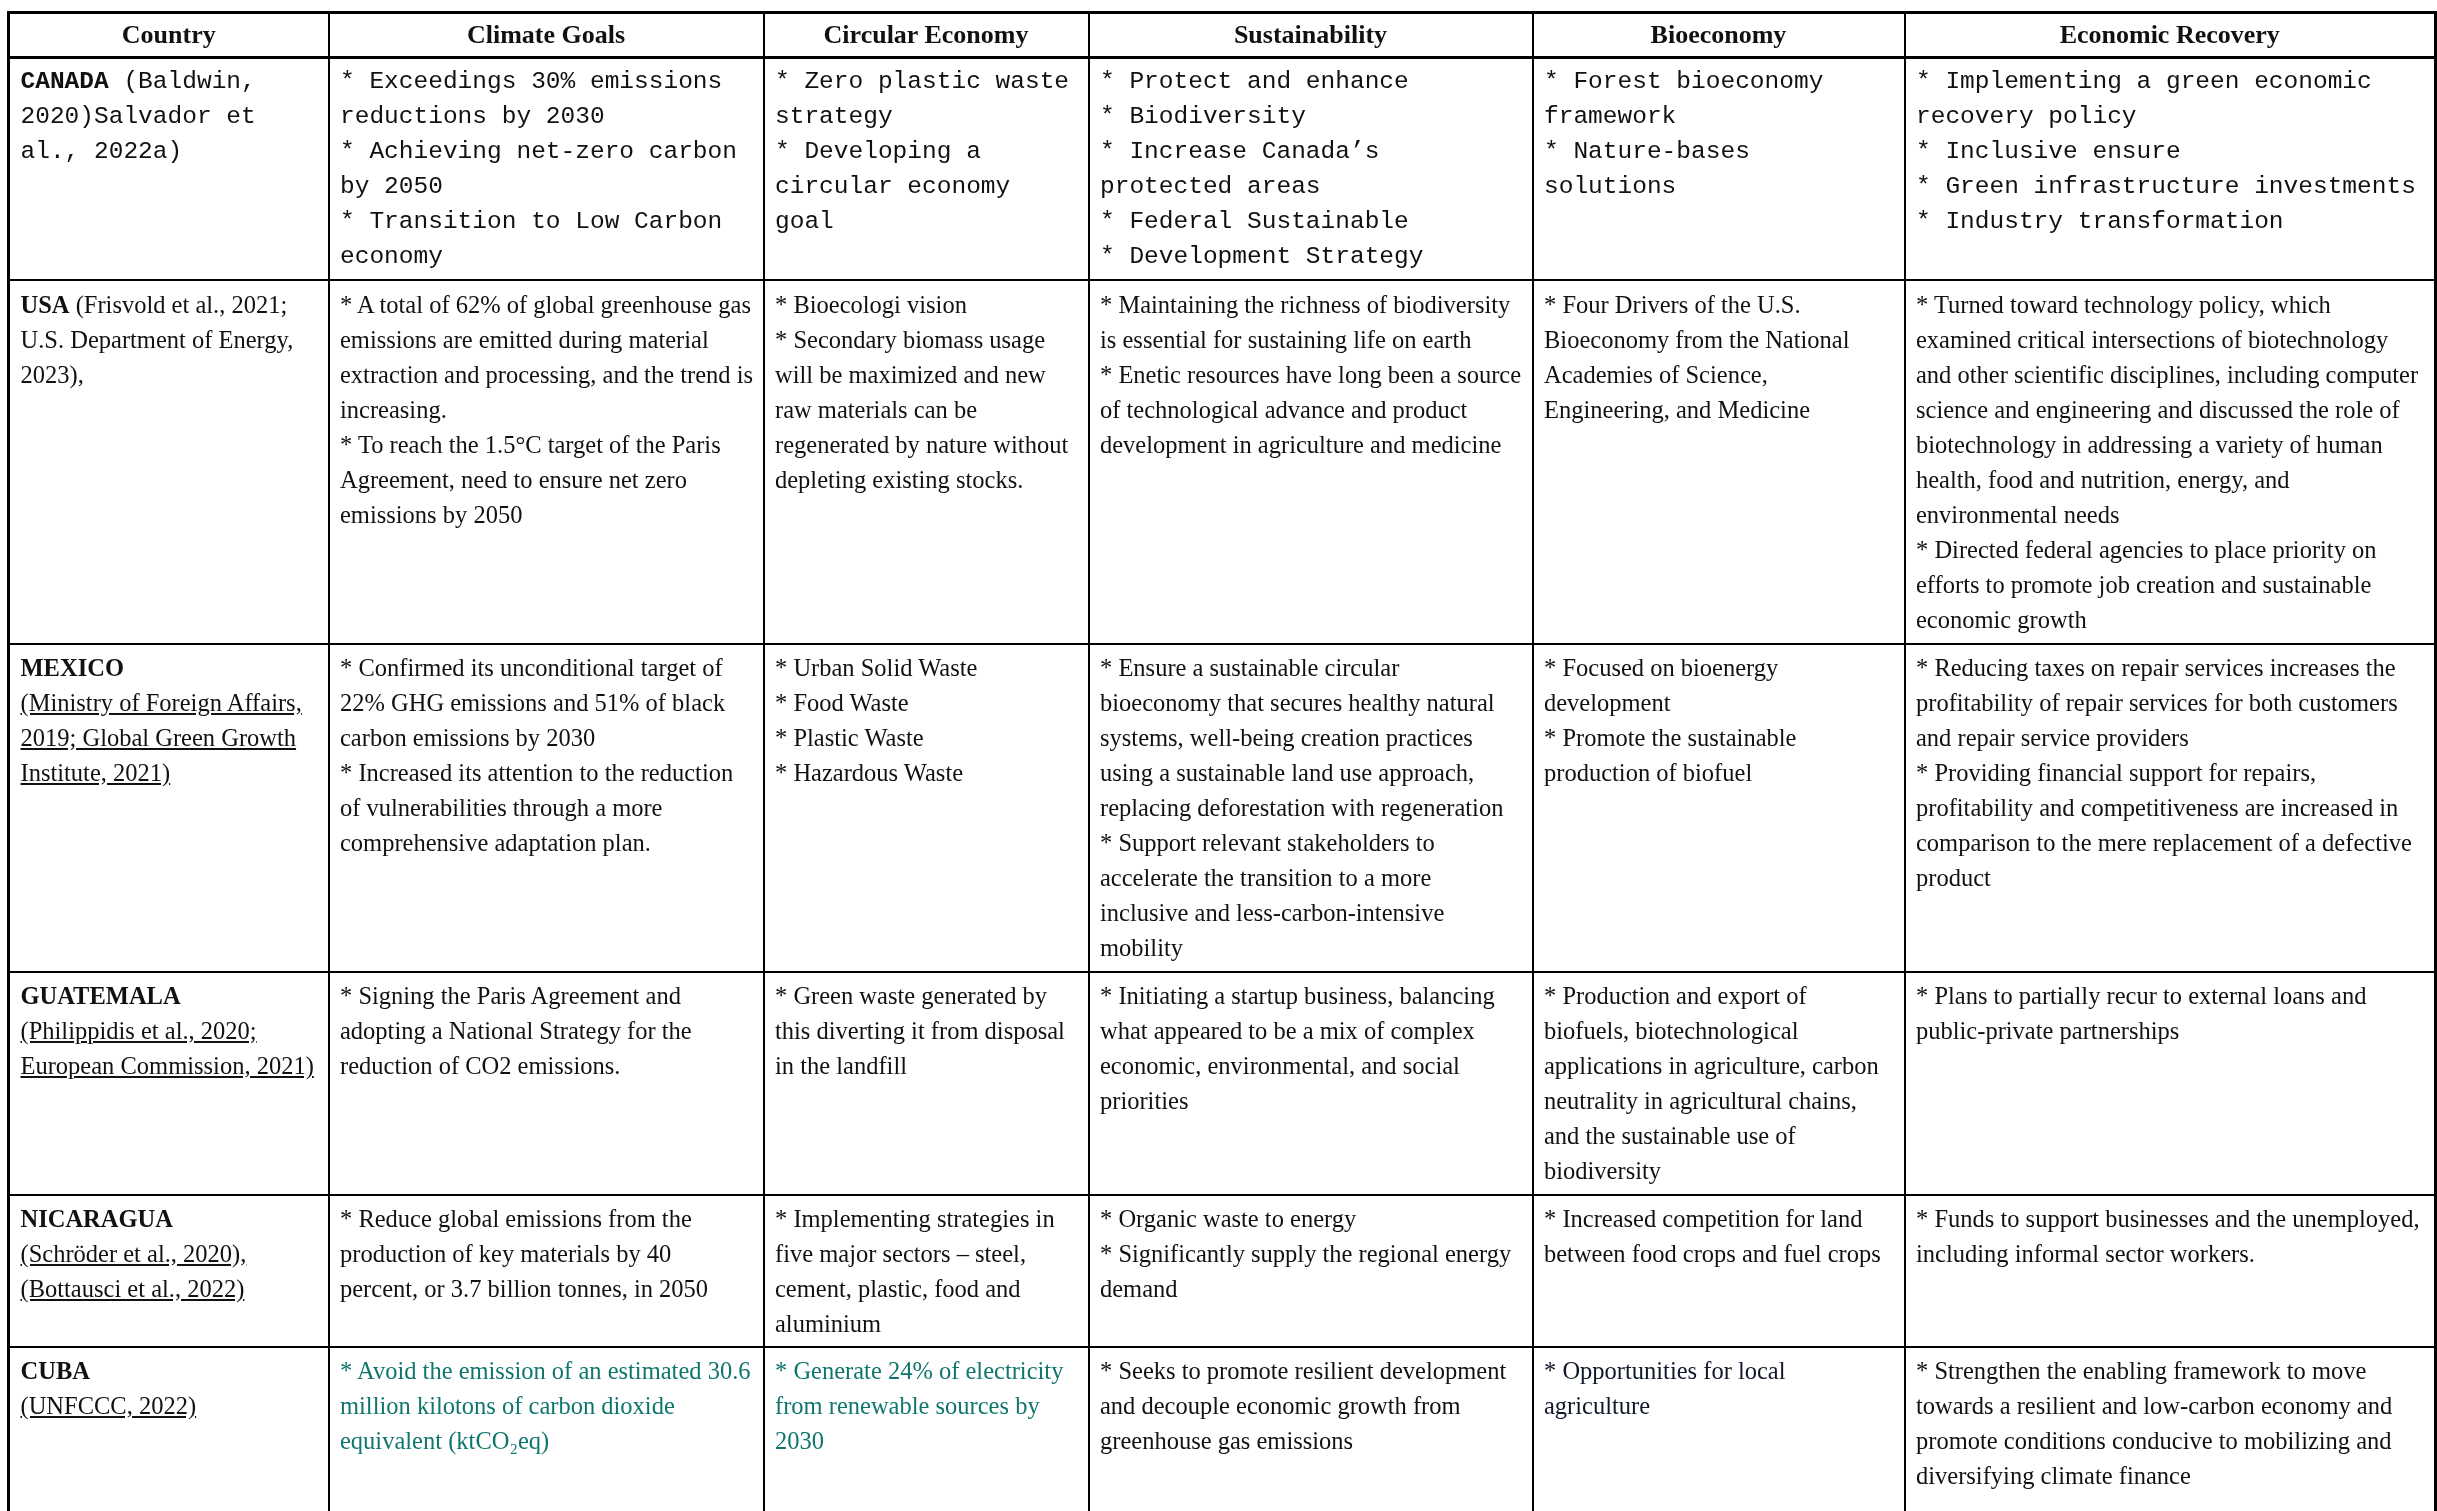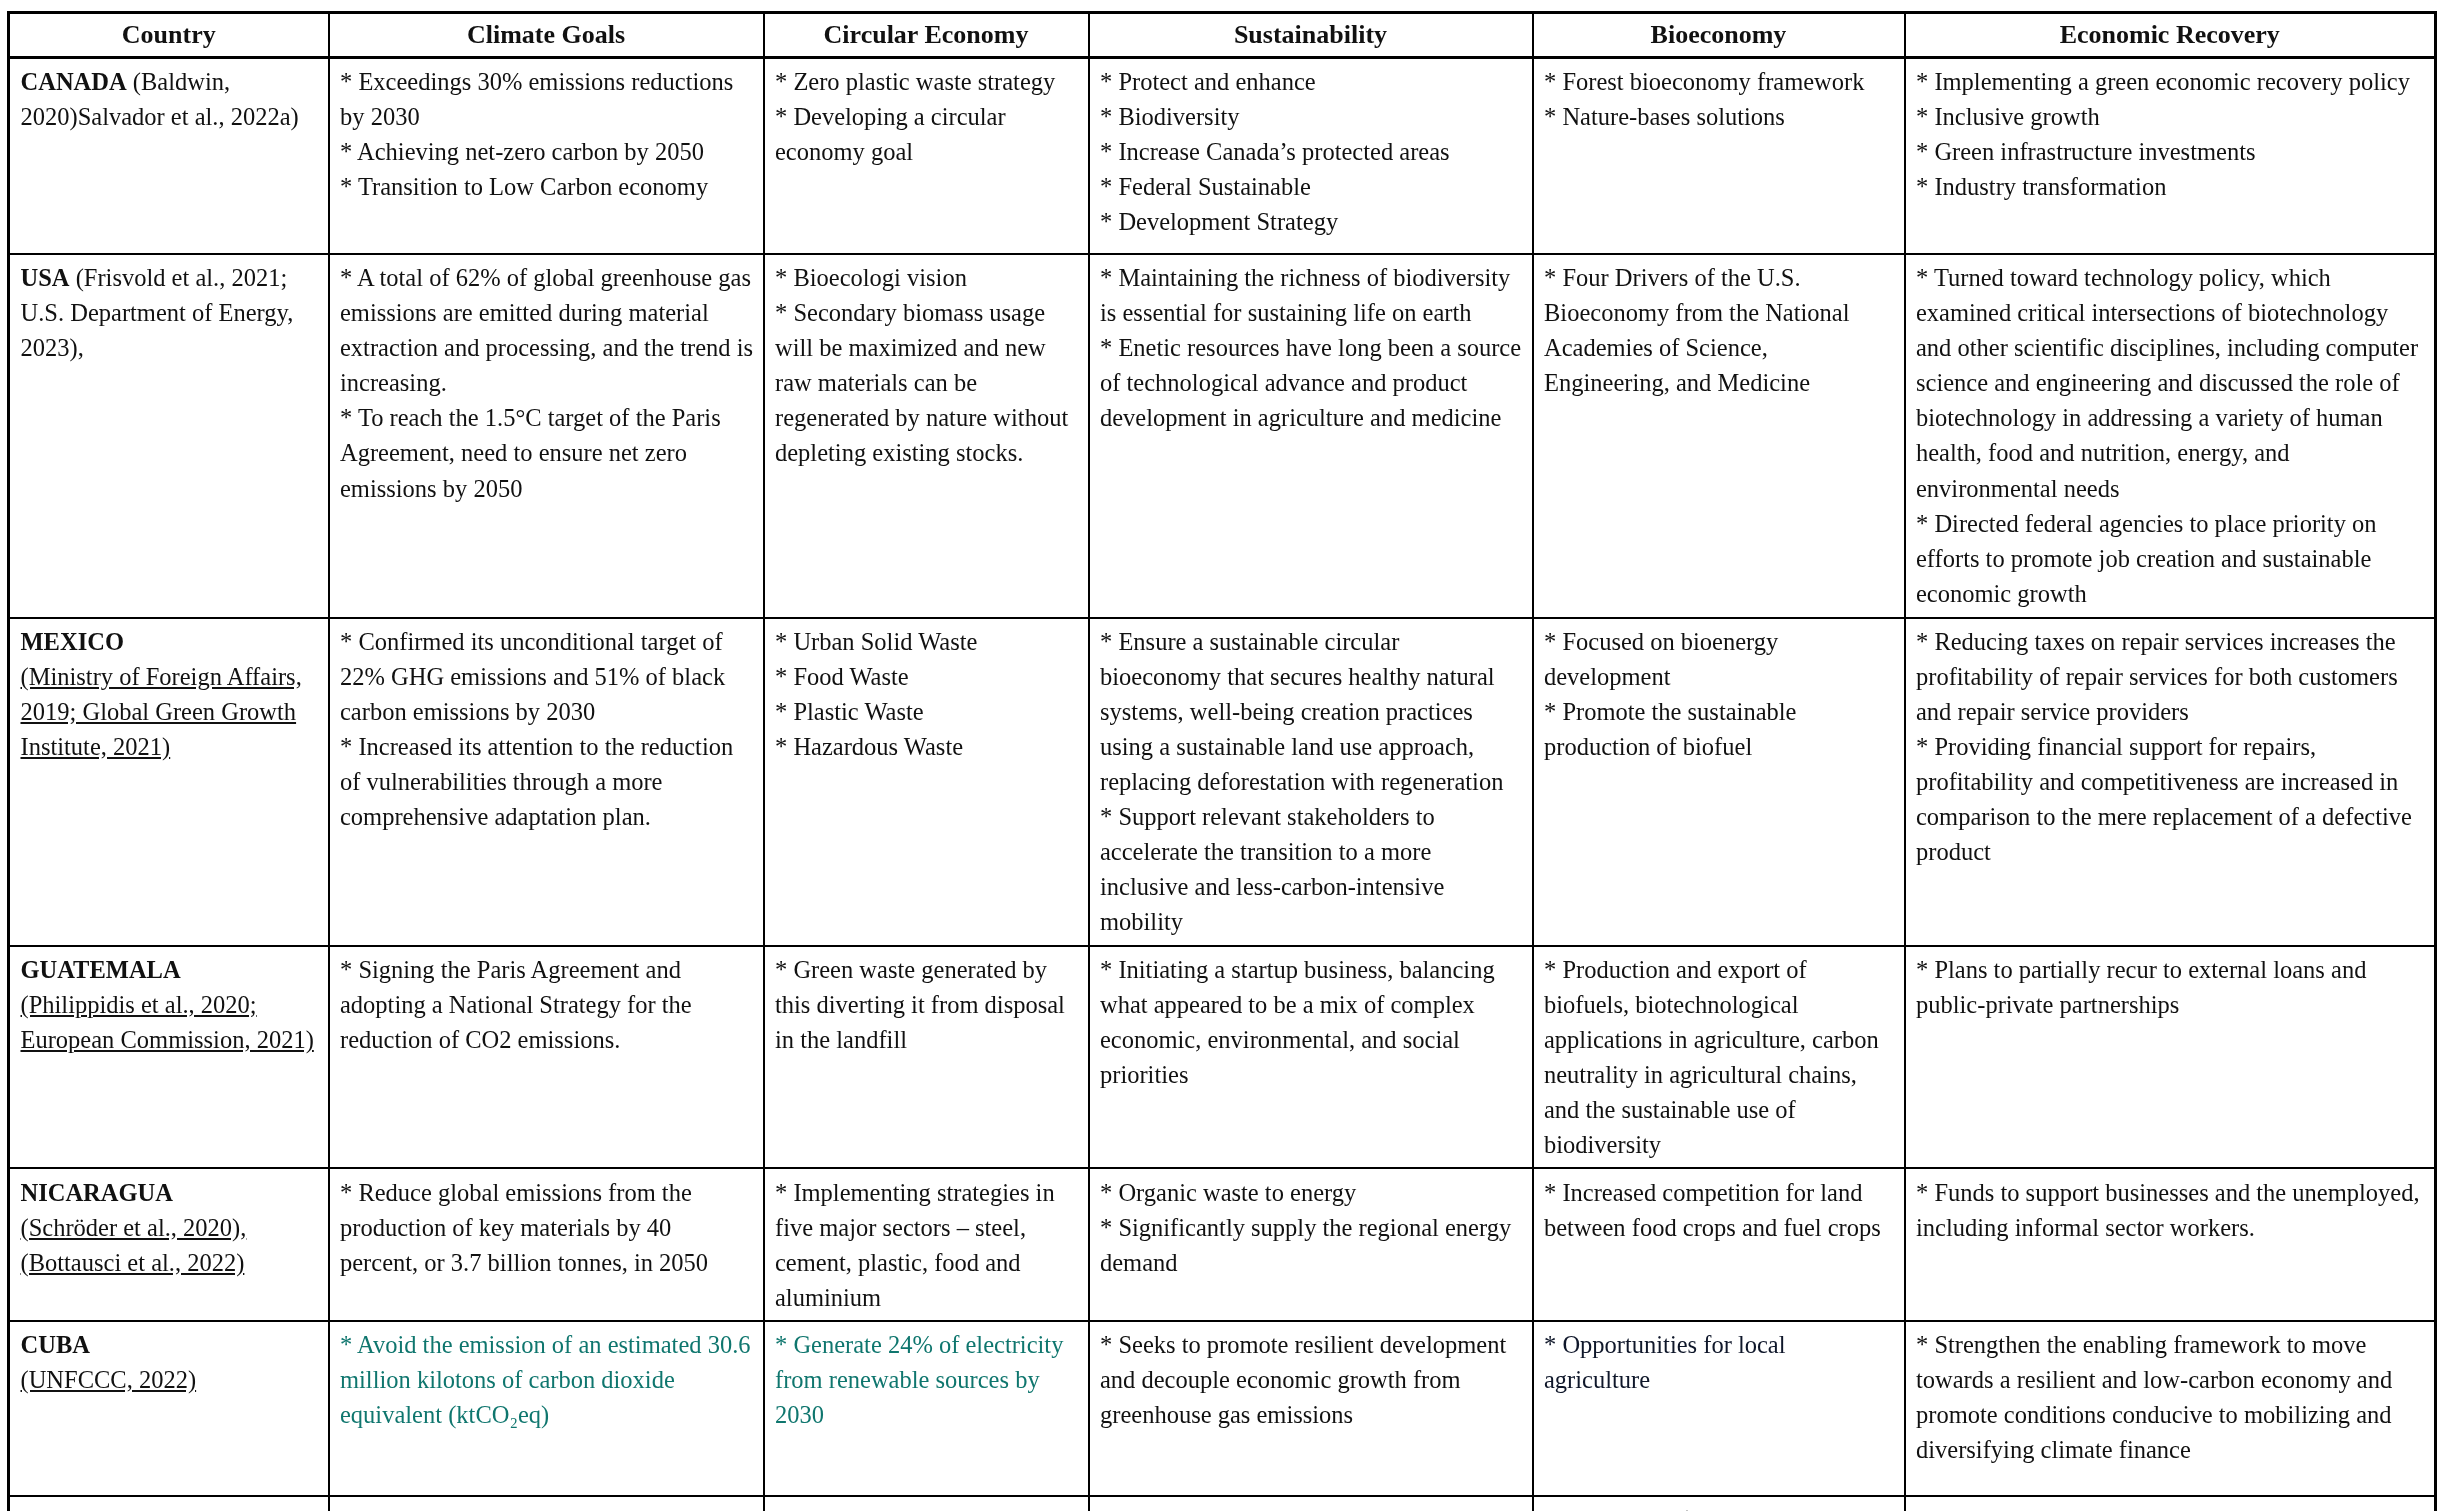--- a/index.html
+++ b/index.html
@@ -32,21 +32,21 @@
     text-align: center;
     vertical-align: middle;
     padding: 1.7px 7px;
   }
   td {
     vertical-align: top;
     font-size: 24.5px;
     line-height: 1.43;
     padding: 5.2px 8.7px 5.2px 10.5px;
   }
-  tbody tr:nth-child(1) td { height: 184px; }
+  tbody tr:nth-child(1) td { height: 184px; font-family: Liberation Mono, monospace; }
   tbody tr:nth-child(2) td { height: 351px; }
   tbody tr:nth-child(3) td { height: 316px; margin-top: 27px; }
   tbody tr:nth-child(4) td { height: 191px; }
   tbody tr:nth-child(5) td { height: 126px; border-radius: 28px; }
   tbody tr:nth-child(6) td { height: 163px; border-radius: 19px; }
   tbody tr:nth-child(7) td { height: 121px; }
   .country-name { font-weight: bold; }
   .citation.block { display: block; text-decoration: underline; }
   .bullet { margin: 0; }
   td.muted { color: #0f172a; }
@@ -94,21 +94,21 @@
           <div class="bullet">* Increase Canada’s protected areas</div>
           <div class="bullet">* Federal Sustainable</div>
           <div class="bullet">* Development Strategy</div>
         </td>
     <td class="cell">
           <div class="bullet">* Forest bioeconomy framework</div>
           <div class="bullet">* Nature-bases solutions</div>
         </td>
     <td class="cell">
           <div class="bullet">* Implementing a green economic recovery policy</div>
-          <div class="bullet">* Inclusive growth</div>
+          <div class="bullet">* Inclusive ensure</div>
           <div class="bullet">* Green infrastructure investments</div>
           <div class="bullet">* Industry transformation</div>
         </td>
   </tr>
       <tr class="country-row">
     <td class="country-cell">
       <span class="country-name">USA</span><span class="citation"> (Frisvold et al., 2021; U.S. Department of Energy, 2023),</span>
     </td>
     <td class="cell">
           <div class="bullet">* A total of 62% of global greenhouse gas emissions are emitted during material extraction and processing, and the trend is increasing.</div>

